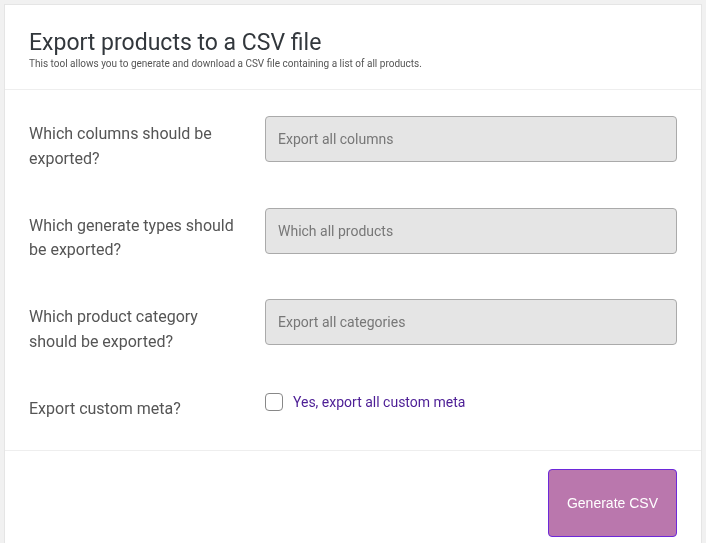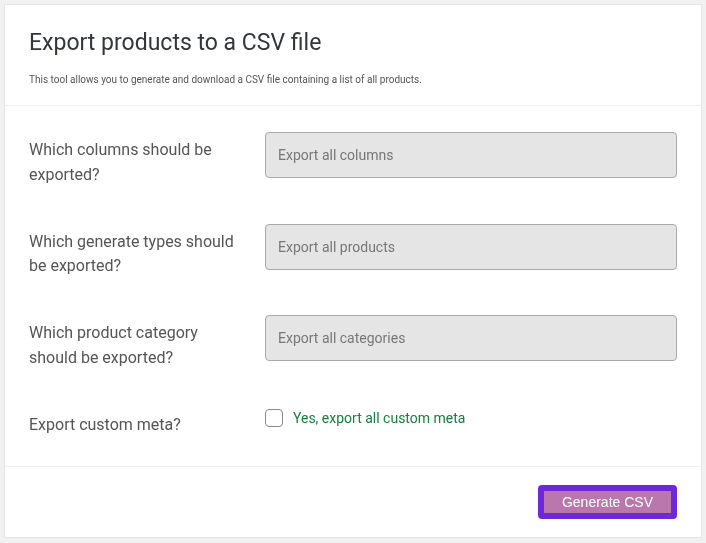--- a/index.html
+++ b/index.html
@@ -17,21 +17,21 @@
       background: #fff;
       border: 1px solid #e5e5e5;
     }
     .header-section {
       padding: 24px 24px 20px 24px;
     }
     h1 {
       font-size: 23px;
       font-weight: 400;
       color: #32373c;
-      margin-bottom: 18px;
+      margin-bottom: 2px;
     }
     .description {
       font-size: 10px;
       color: #555;
     }
     .form-section {
       border-top: 1px solid #eee;
       padding: 8px 24px 10px 24px;
     }
     .form-row {
@@ -71,34 +71,34 @@
       width: 18px;
       height: 18px;
       border: 1px solid #888;
       border-radius: 4px;
       background: #fff;
       cursor: pointer;
       flex-shrink: 0;
     }
     .checkbox-label {
       font-size: 14px;
-      color: #15803d;
+      color: #4c1d95;
     }
     .footer-section {
       border-top: 1px solid #eee;
       padding: 18px 24px;
       display: flex;
       justify-content: flex-end;
     }
     .btn-primary {
       background: #ba77ad;
-      border: 6px solid #6d28d9;
+      border: 1px solid #6d28d9;
       color: #fff;
       font-size: 14px;
-      padding: 3px 18px;
+      padding: 25px 18px;
       border-radius: 4px;
       cursor: pointer;
     }
   </style>
 </head>
 <body>
 
 <div class="panel">
 
   <div class="header-section">
@@ -111,21 +111,21 @@
     <div class="form-row">
       <div class="form-label">Which columns should be exported?</div>
       <div class="form-control">
         <div class="select-box">Export all columns</div>
       </div>
     </div>
 
     <div class="form-row">
       <div class="form-label">Which generate types should be exported?</div>
       <div class="form-control">
-        <div class="select-box">Export all products</div>
+        <div class="select-box">Which all products</div>
       </div>
     </div>
 
     <div class="form-row">
       <div class="form-label">Which product category should be exported?</div>
       <div class="form-control">
         <div class="select-box">Export all categories</div>
       </div>
     </div>
 

